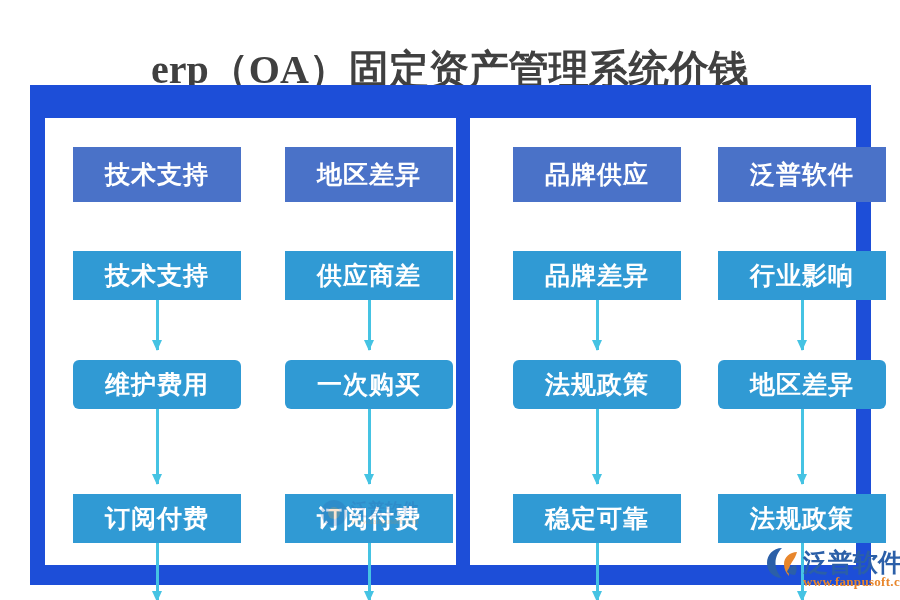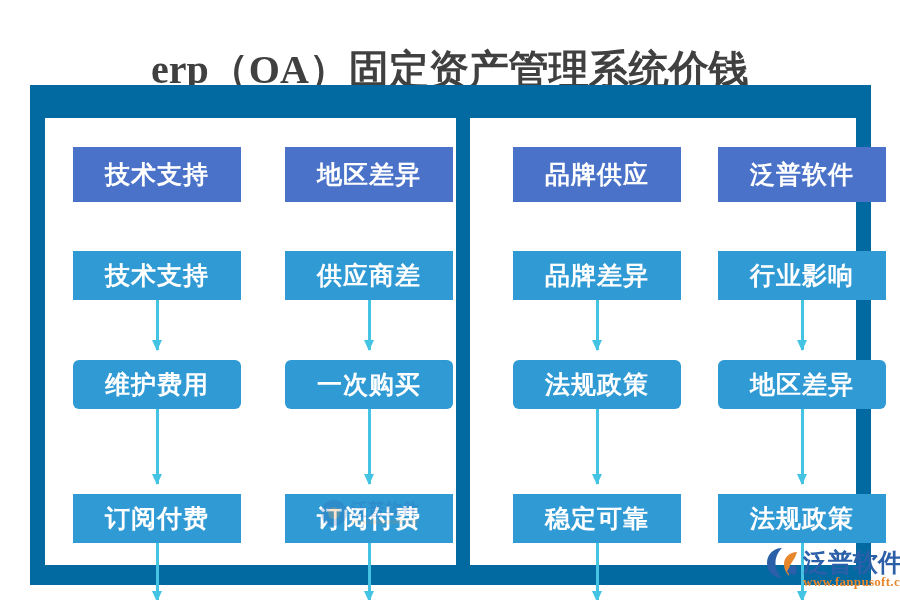--- a/index.html
+++ b/index.html
@@ -32,21 +32,21 @@
     margin-top: 16px;
   }
 
   
   #diagram-frame {
     position: absolute;
     left: 30px;
     top: 85px;
     width: 841px;
     height: 500px;
-    background: #0369a1;
+    background: #1d4ed8;
   }
 
   
   .panel {
     position: absolute;
     top: 33px;
     height: 447px;
     background: #ffffff;
   }
   #panel-left  { left: 15px;  width: 411px; }

